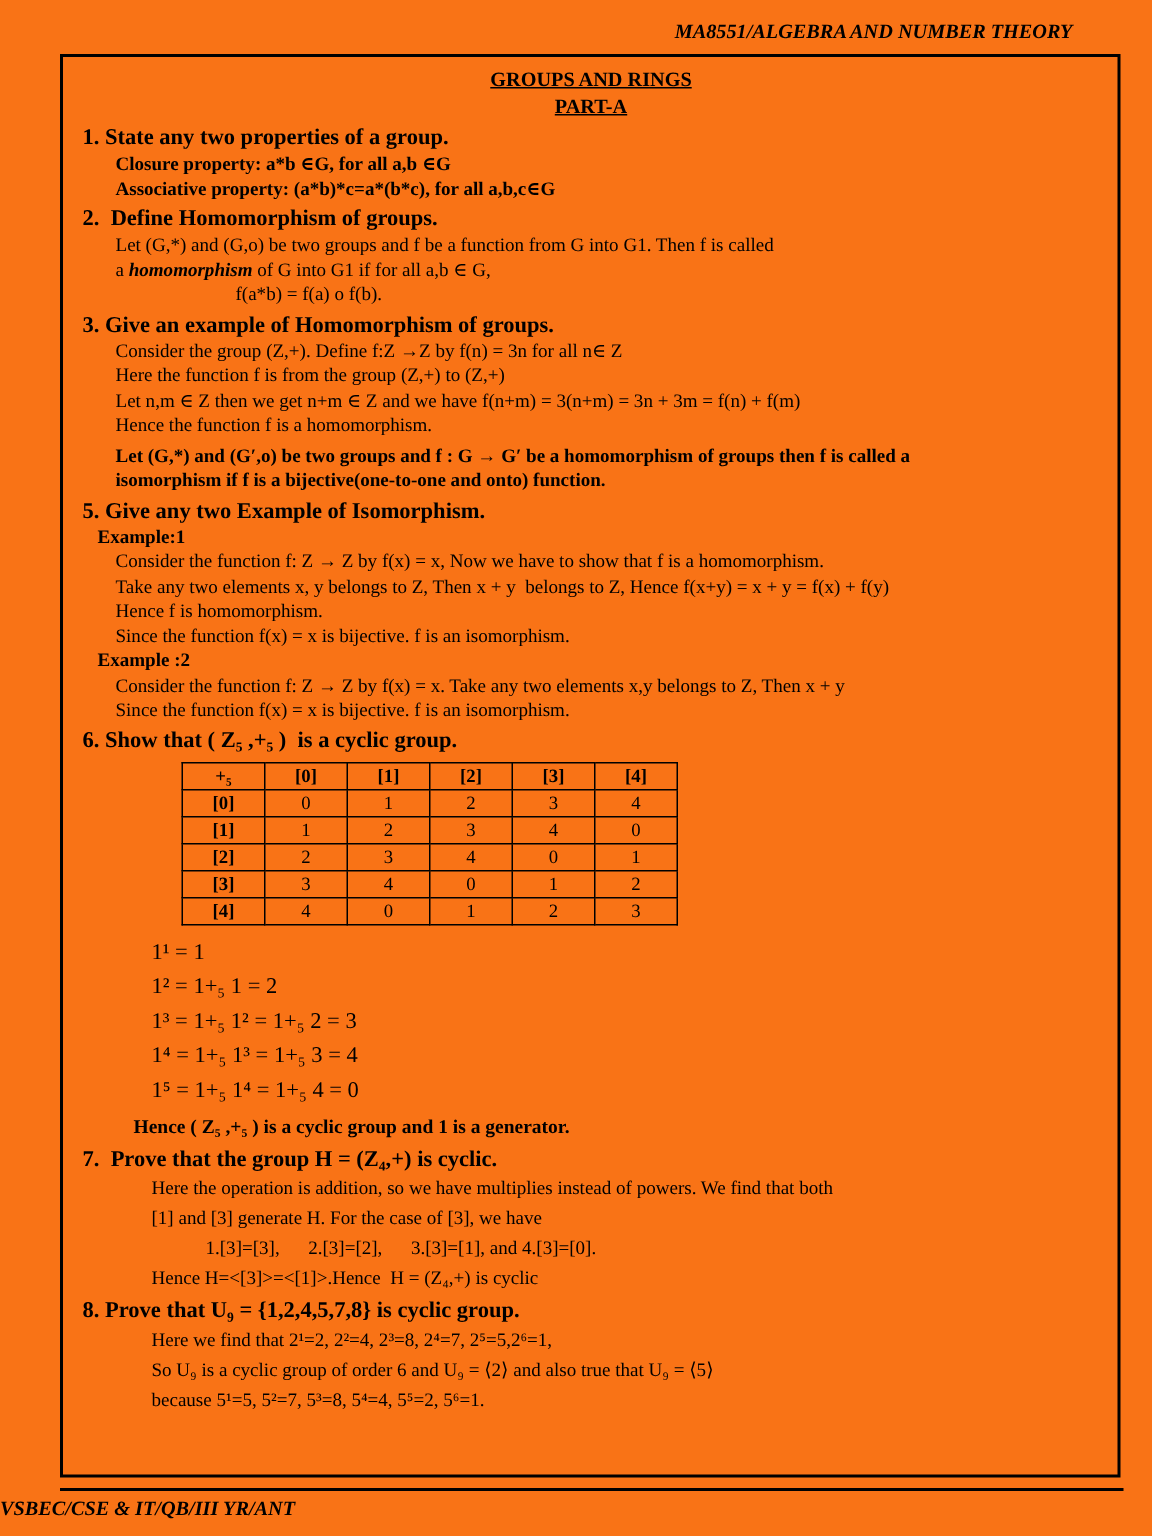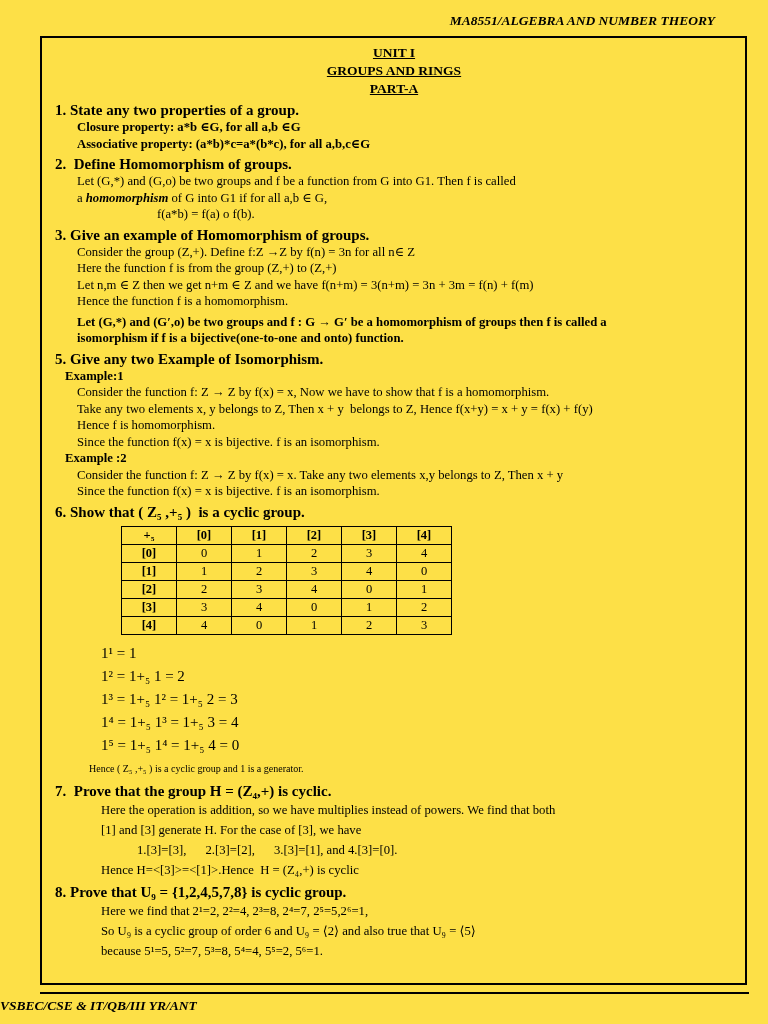--- a/index.html
+++ b/index.html
@@ -1,20 +1,20 @@
 <!DOCTYPE html>
 <html><head>
 <meta charset="utf-8">
 <style>
   * { margin: 0; padding: 0; box-sizing: border-box; }
   html, body { background: #e8e8e8; }
   body { width: 768px; height: 1024px; font-family: "Liberation Serif", "DejaVu Serif", serif; color: #000; }
   .page {
     position: relative; width: 768px; height: 1024px;
-    background: #fde047; overflow: hidden;
+    background: #f97316; overflow: hidden;
   }
   .doc-header {
     position: absolute; top: 13px; left: 0; right: 53px;
     text-align: right; font-weight: bold; font-style: italic; font-size: 13.5px;
   }
   .content-box {
     position: absolute; top: 36px; left: 40px; width: 707px; height: 949px;
     border: 2px solid #000; padding: 6px 12px 0 13px; overflow: hidden;
   }
   .title-block { text-align: center; font-weight: bold; font-size: 13.5px; line-height: 18px; margin-bottom: 3px; }
@@ -30,40 +30,39 @@
   .i { font-style: italic; }
   .lh20 .line { line-height: 20px; }
   .table-wrap { margin: 5px 0 7px 66px; }
   table.cayley { border-collapse: collapse; }
   table.cayley th, table.cayley td {
     border: 1.5px solid #000; width: 55px; height: 18px;
     text-align: center; vertical-align: middle; font-size: 12.5px; padding: 0;
   }
   table.cayley th { font-weight: bold; }
   .eq-line { font-size: 15px; line-height: 23px; padding-left: 46px; white-space: pre-wrap; }
-  .conclusion { font-weight: normal; font-size: 10px; line-height: 20px; padding-left: 34px; margin-top: 2px; }
+  .conclusion { font-weight: bold; font-size: 13px; line-height: 20px; padding-left: 34px; margin-top: 2px; }
   .bottom-rule { position: absolute; top: 992px; left: 40px; width: 709px; height: 2px; background: #000; }
   .doc-footer {
     position: absolute; top: 998px; left: 0; right: 53px;
     text-align: left; font-weight: bold; font-style: italic; font-size: 13.5px;
   }
 </style>
 </head>
 <body>
 
 <div class="page">
 
   <div class="doc-header">
     <span>MA8551/ALGEBRA AND NUMBER THEORY</span>
   </div>
 
   <div class="content-box">
 
     <div class="title-block">
-      <div><span class="title-line">UNIT I</span></div>
       <div><span class="title-line">GROUPS AND RINGS</span></div>
       <div><span class="title-line">PART-A</span></div>
     </div>
 
     <div class="q">
       <div class="q-heading">1. State any two properties of a group.</div>
       <div class="q-body b">
         <div class="line">Closure property: a*b ∈G, for all a,b ∈G</div>
         <div class="line">Associative property: (a*b)*c=a*(b*c), for all a,b,c∈G</div>
       </div>

